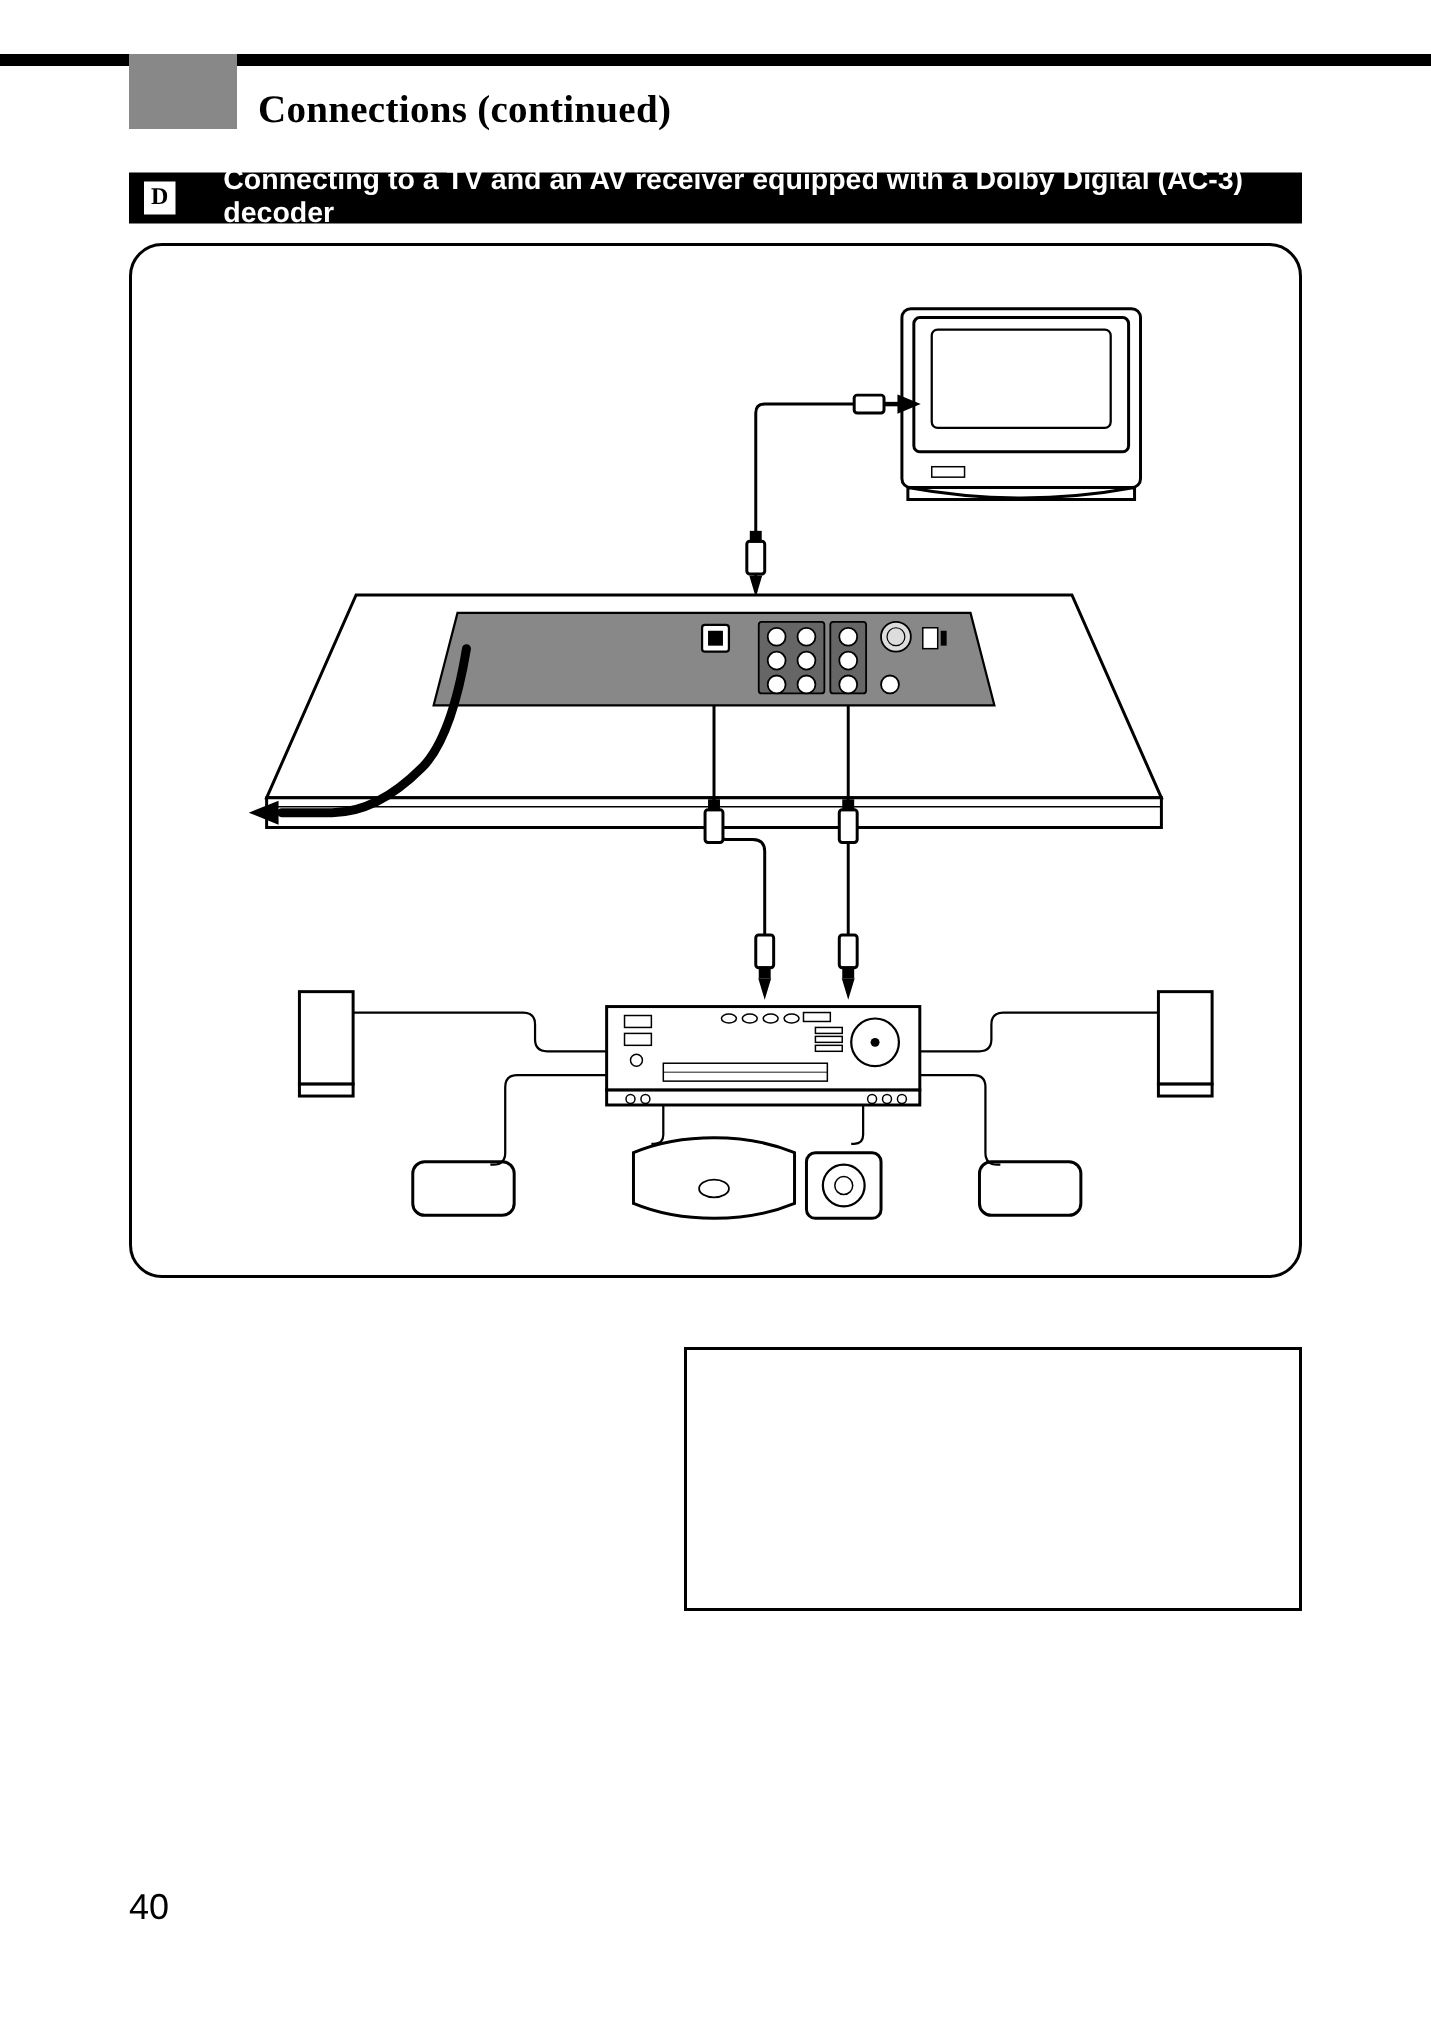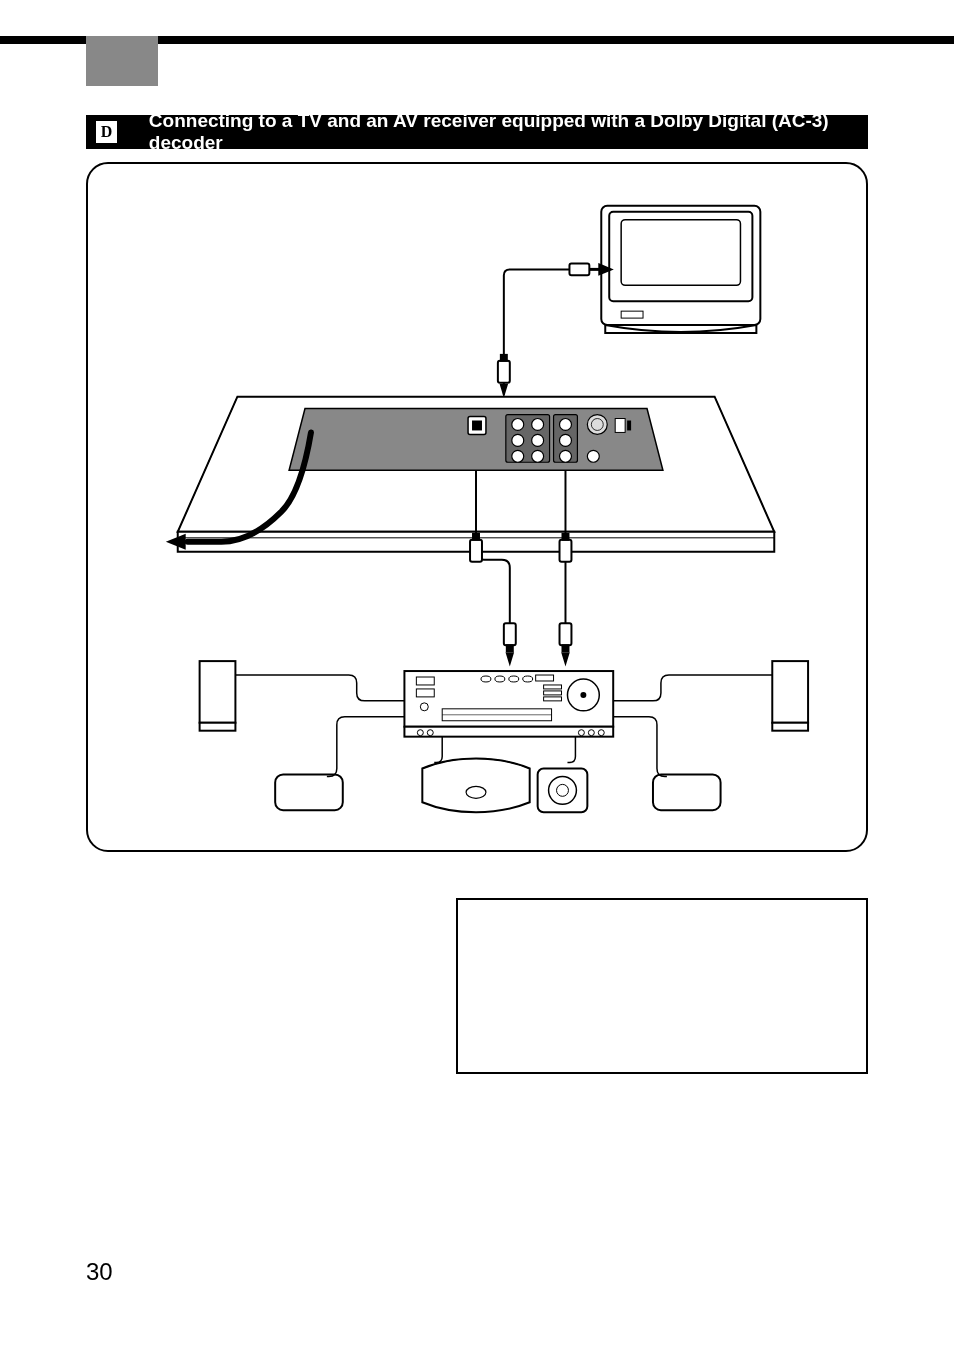--- a/index.html
+++ b/index.html
@@ -14,20 +14,21 @@
   .diagram svg{width:100%;height:100%;display:block;}
   .notebox{position:absolute;top:898px;left:456px;width:412px;height:176px;border:2px solid #000;box-sizing:border-box;}
   .pagenum{position:absolute;bottom:60px;left:86px;font-size:24px;font-family:Arial,sans-serif;}
 </style>
 </head>
 <body>
 
 <div class="page">
   <div class="topbar"></div>
   <div class="tab"></div>
+  <div class="title">Connections (continued)</div>
 
   <div class="subbar">
     <div class="box">
         <span>D</span>
       </div>
     <div class="subtext">Connecting to a TV and an AV receiver equipped with a Dolby Digital (AC-3) decoder</div>
   </div>
 
   <div class="diagram">
     <svg viewBox="0 0 782 690">
@@ -177,14 +178,14 @@
         <rect x="452" y="608" width="50" height="44" rx="6" fill="#fff" stroke="#000" stroke-width="2"></rect>
         <circle cx="477" cy="630" r="14" fill="#fff" stroke="#000" stroke-width="1.5"></circle>
         <circle cx="477" cy="630" r="6" fill="#fff" stroke="#000" stroke-width="1"></circle>
       </g>
       <path d="M490 576 v20 q0 6 -6 6 h-2" stroke="#000" stroke-width="1.5" fill="none"></path>
     </svg>
   </div>
 
   <div class="notebox"></div>
 
-  <div class="pagenum">30</div>
+  <div class="pagenum">40</div>
 </div>
 
 </body></html>

